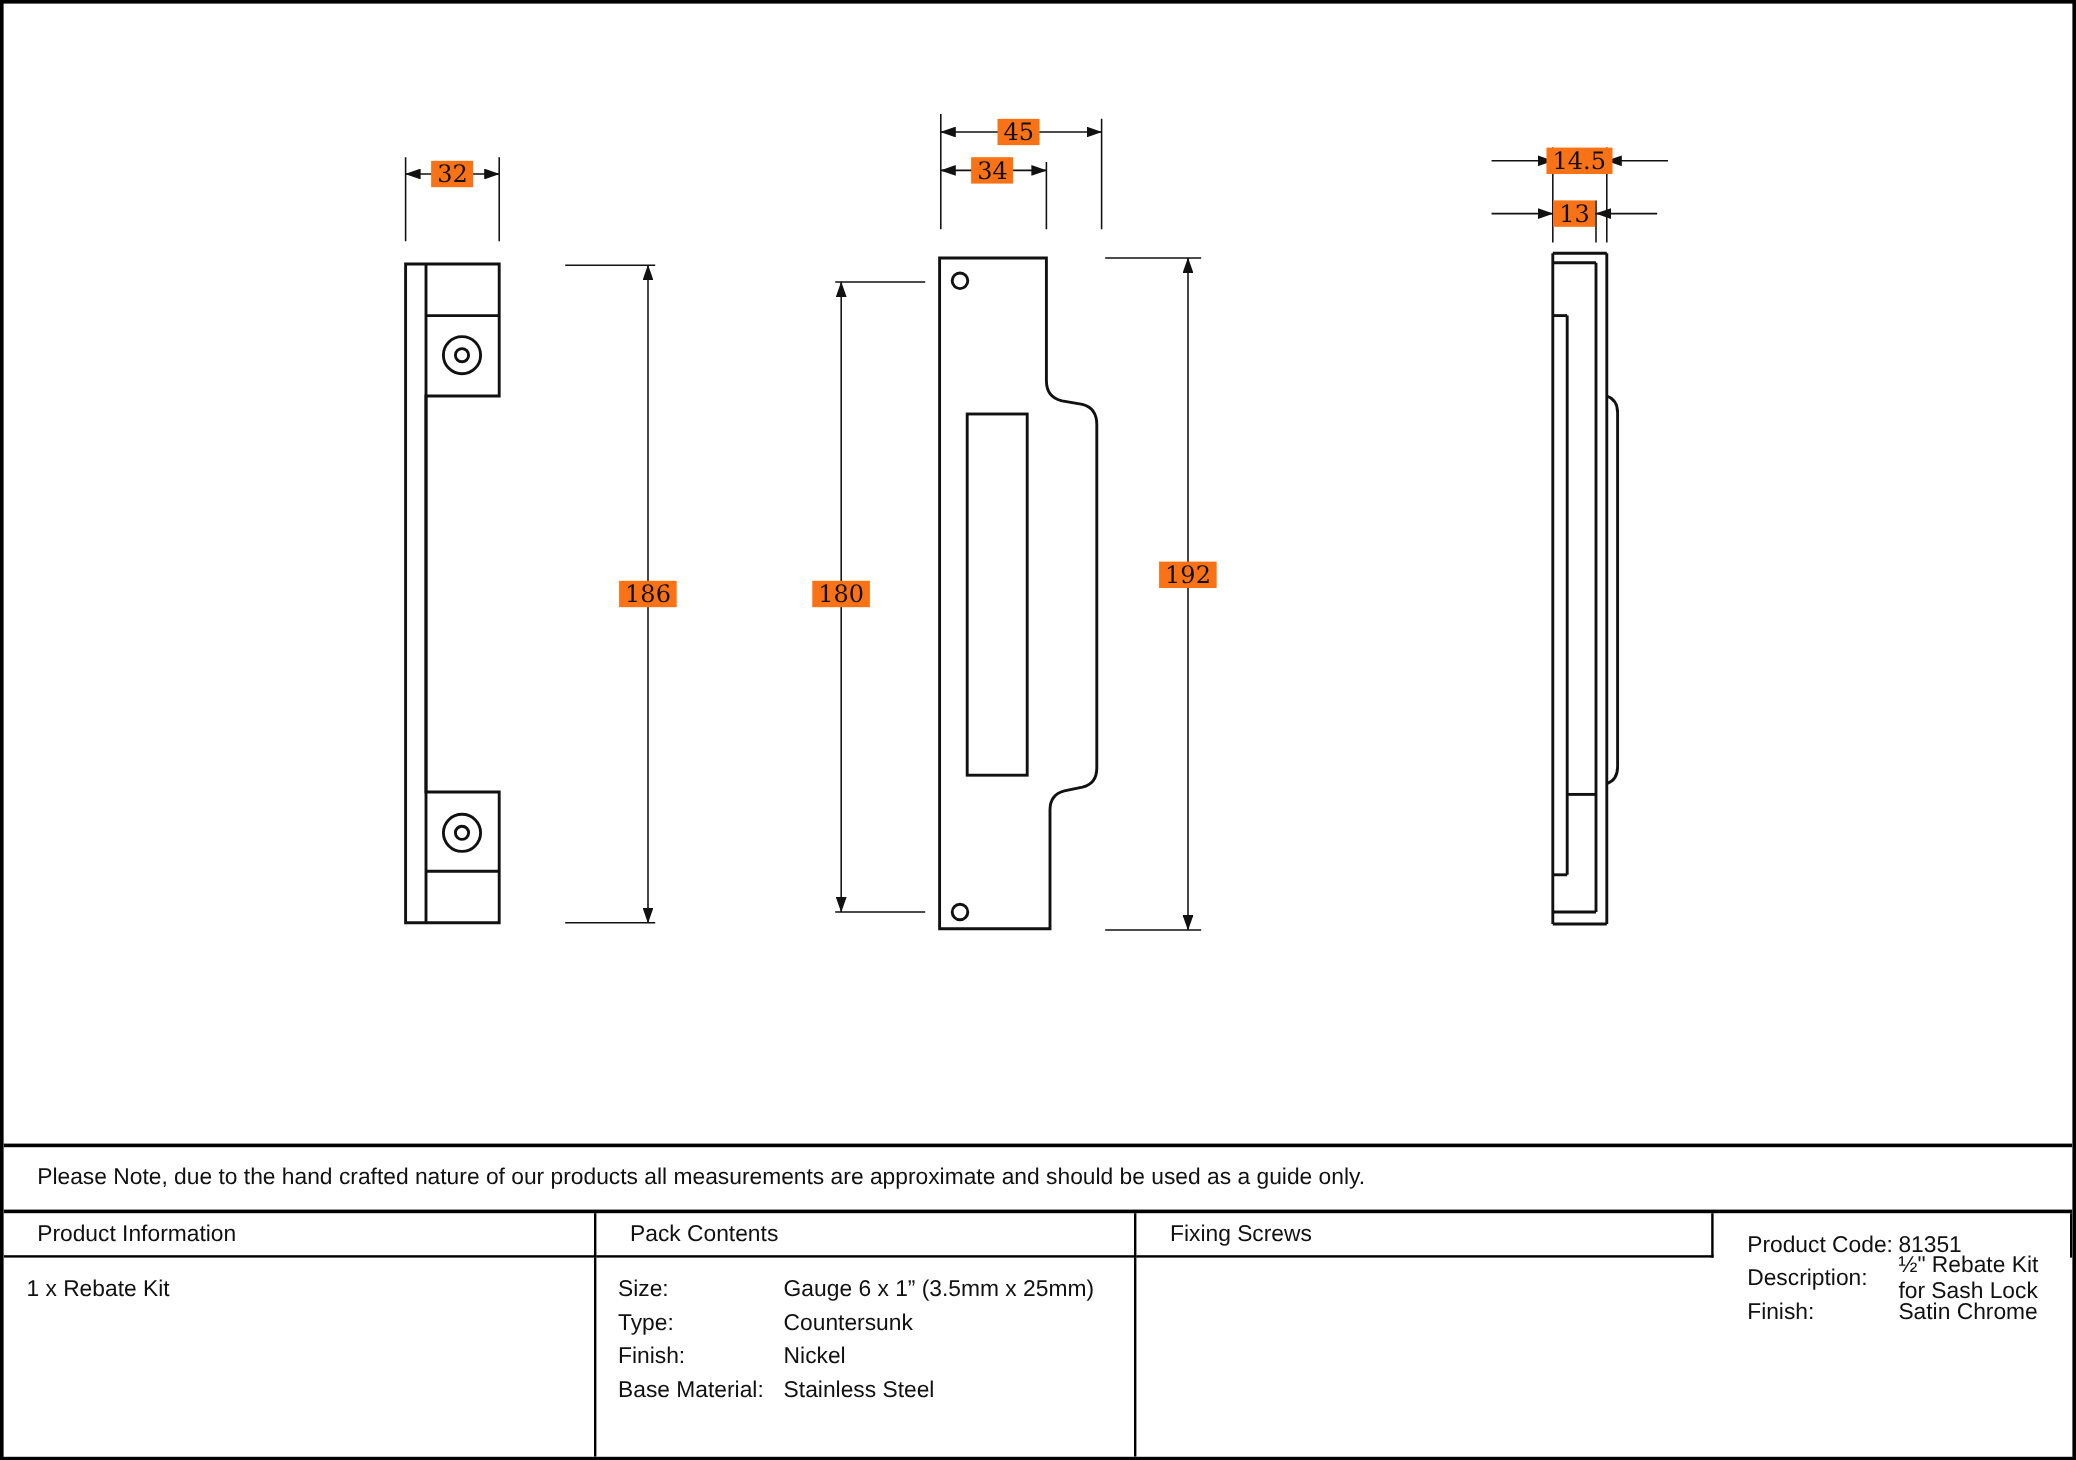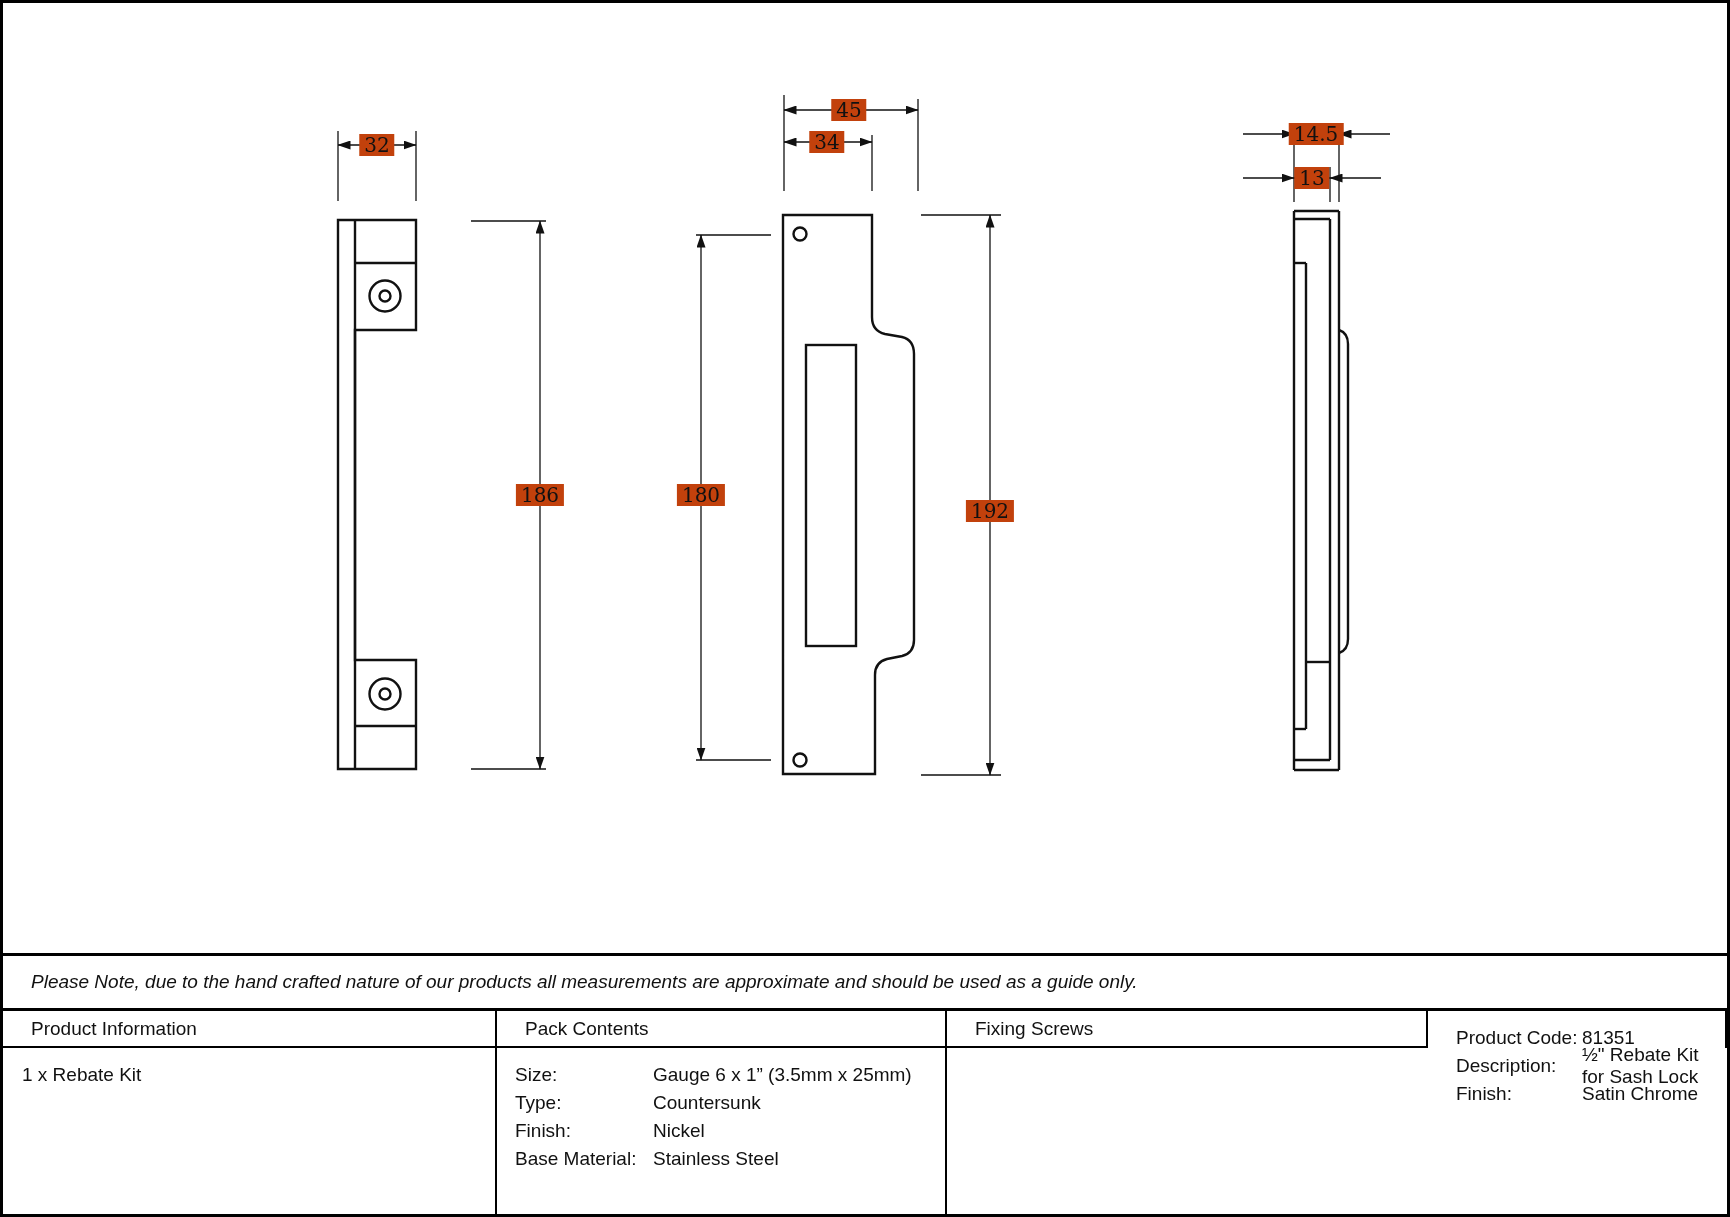--- a/index.html
+++ b/index.html
@@ -10,36 +10,35 @@
     border:3px solid #000;
     box-sizing:border-box;
     font-family:"Liberation Sans",sans-serif;
     color:#111;
     overflow:hidden;
   }
   .drawing-svg{position:absolute;left:0;top:0;}
   .dim-label{
     position:absolute;
     transform:translate(-50%,-50%);
-    background:#c2410c;
+    background:#f97316;
     padding:0 5px;
     font-family:"DejaVu Serif","Liberation Serif",serif;
     font-size:20px;
     color:#111;
     white-space:nowrap;
     line-height:1.1;
   }
   .note-row{
     position:absolute;left:0;top:950px;width:1724px;height:55px;
     border-top:3px solid #000;
     box-sizing:border-box;
     display:flex;align-items:center;
     padding-left:28px;
     font-size:19px;
-    font-style:italic;
   }
   .bottom-table{
     position:absolute;left:0;top:1005px;width:1724px;height:206px;
     border-top:3px solid #000;
     box-sizing:border-box;
     display:grid;
     grid-template-columns:494px 450px 481px 1fr;
     grid-template-rows:37px 1fr;
   }
   .bottom-table .cell{box-sizing:border-box;}
@@ -167,21 +166,21 @@
       <line x1="1378" y1="175" x2="1327" y2="175" marker-end="url(#arw)"></line>
       <line x1="1291" y1="175" x2="1327" y2="175"></line>
     </g>
   </svg>
 
   <span class="dim-label" style="left:374px;top:142px;">32</span>
   <span class="dim-label" style="left:537px;top:492px;">186</span>
   <span class="dim-label" style="left:846px;top:107px;">45</span>
   <span class="dim-label" style="left:824px;top:139px;">34</span>
   <span class="dim-label" style="left:698px;top:492px;text-align:center;">180</span>
-  <span class="dim-label" style="left:987px;top:508px;text-align:right;">192</span>
+  <span class="dim-label" style="left:987px;top:476px;text-align:right;">192</span>
   <span class="dim-label" style="left:1313px;top:131px;">14.5</span>
   <span class="dim-label" style="left:1309px;top:175px;">13</span>
 
   <div class="note-row">Please Note, due to the hand crafted nature of our products all measurements are approximate and should be used as a guide only.</div>
 
   <div class="bottom-table">
 
     <div class="cell hdr vline">Product Information</div>
     <div class="cell hdr vline">Pack Contents</div>
     <div class="cell hdr vline">Fixing Screws</div>

